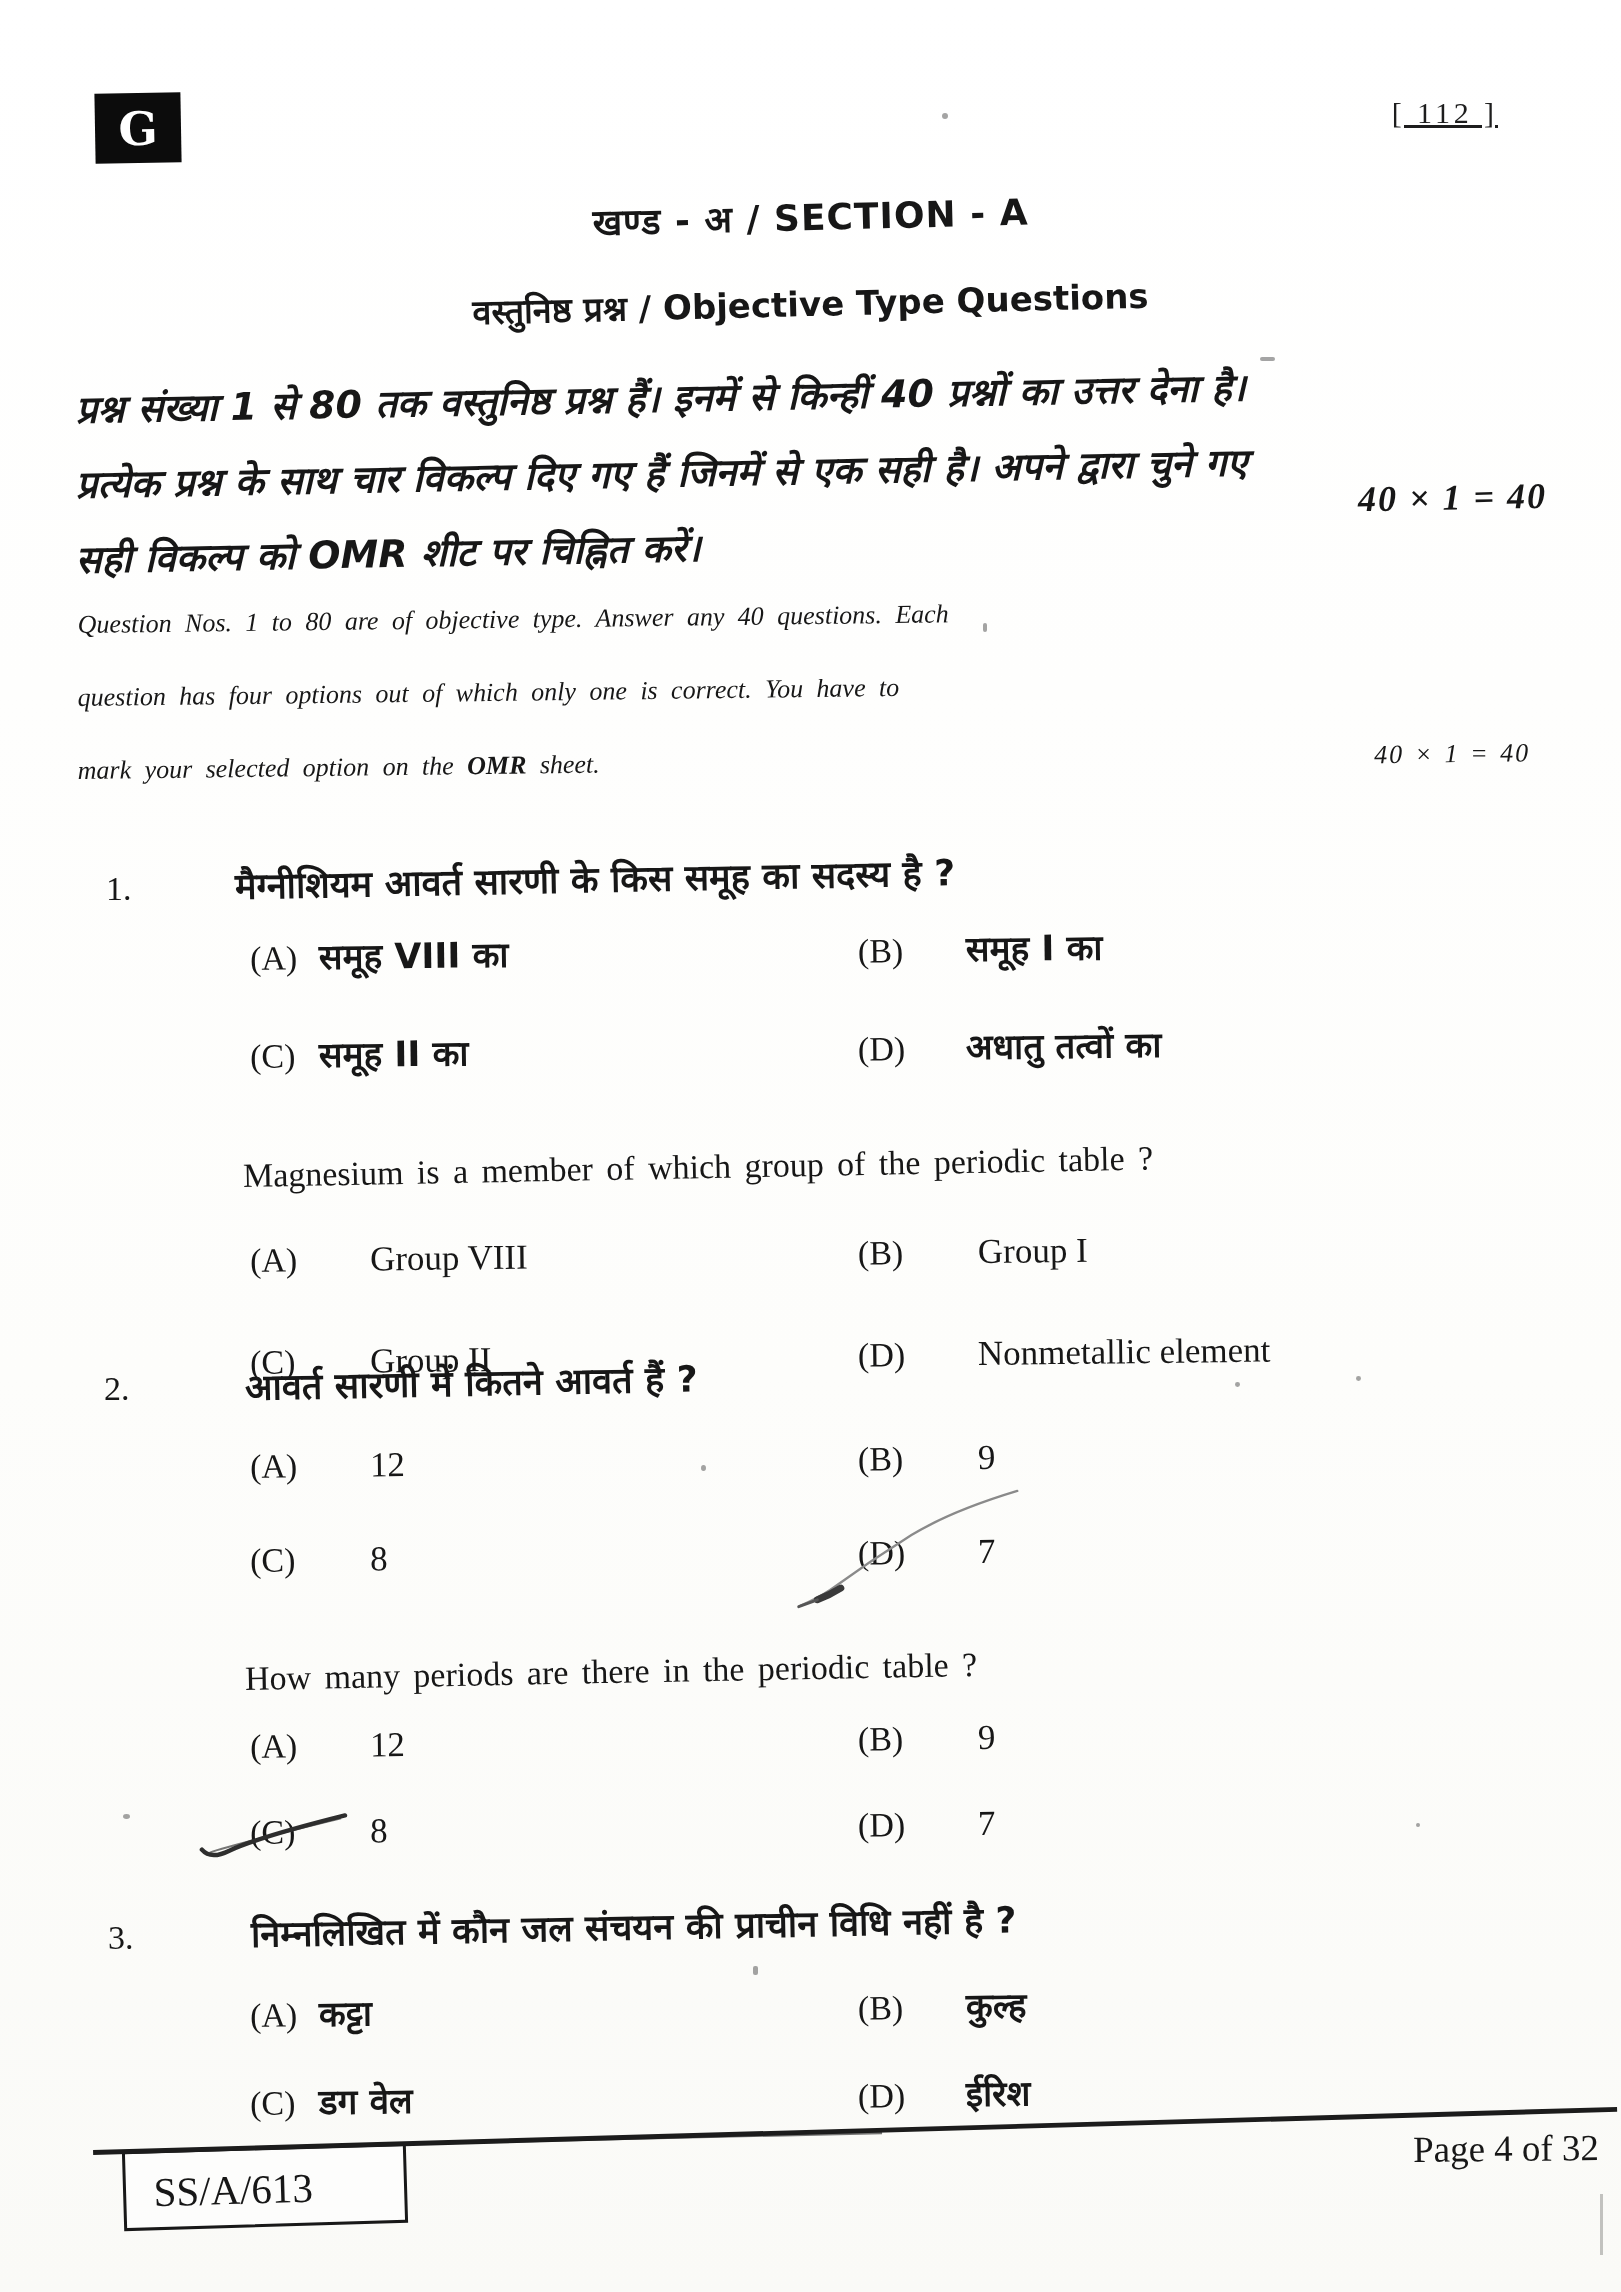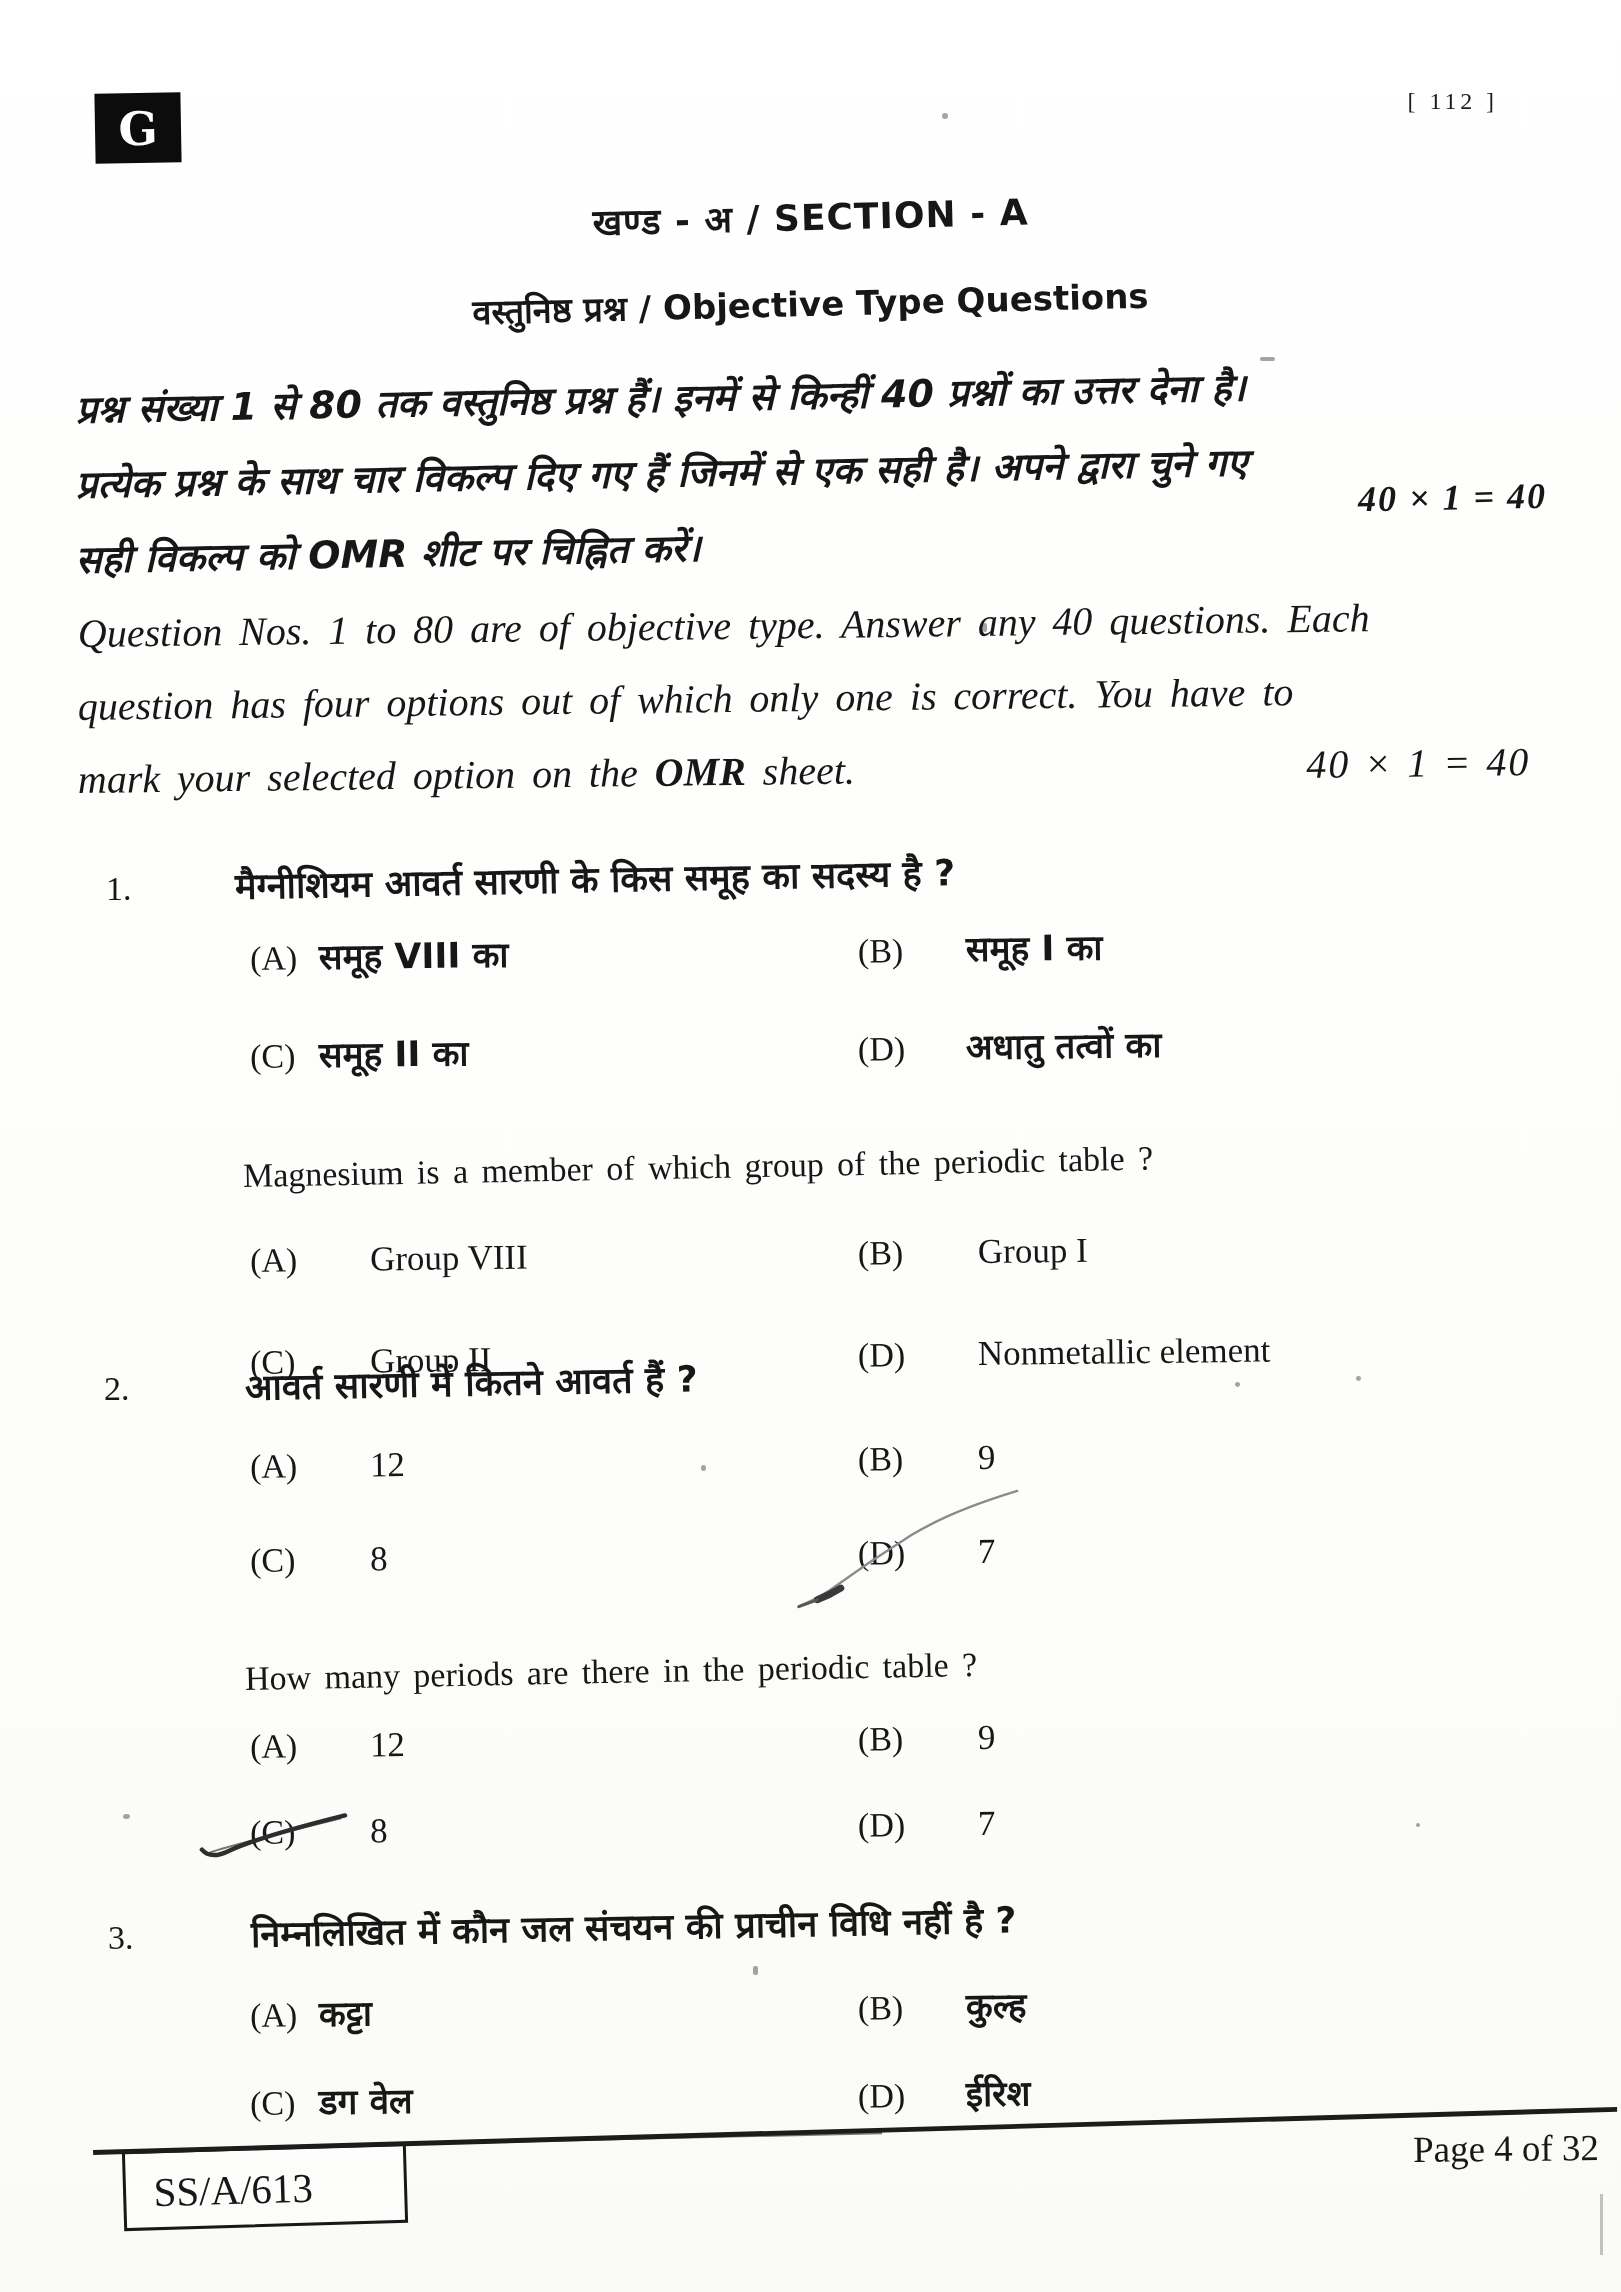--- a/index.html
+++ b/index.html
@@ -18,44 +18,45 @@
 
   
   .g-badge{
     left:95px;top:93px;width:86px;height:70px;
     background:#0c0c0c;color:#fff;
     font-family:"DejaVu Serif",serif;font-weight:bold;font-size:46px;
     line-height:73px;text-align:center;
     transform:rotate(-1deg);
   }
   .page-ref{
-    right:123px;top:88px;
-    font-family:"Liberation Serif",serif;font-size:24px;letter-spacing:3.9px;
+    right:123px;top:96px;
+    font-family:"Liberation Serif",serif;font-size:30px;letter-spacing:3.9px;
     color:#1d1d1d;
+    text-decoration:underline;
   }
 
   
   .sec-title{left:0;top:192px;width:100%;text-align:center;
     font-size:36px;font-weight:700;letter-spacing:1px;}
   .sec-sub{left:0;top:280px;width:100%;text-align:center;
     font-size:34px;font-weight:700;}
 
   
   .hindi-inst{left:76px;top:382px;width:1482px;}
   .hindi-inst .h-line{
     height:75px;font-size:38px;font-weight:700;font-style:italic;
     white-space:nowrap;transform:rotate(-1.1deg);transform-origin:0 50%;
   }
   .h-line3{display:flex;justify-content:space-between;align-items:flex-start;}
   .marks-hi{font-family:"Liberation Serif",serif;font-weight:bold;font-style:italic;
     font-size:36px;letter-spacing:2px;position:relative;top:-29px;padding-right:9.8px;}
 
   
   .eng-inst{left:78px;top:610px;width:1478px;
-    font-family:"Liberation Serif",serif;font-style:italic;font-size:40px;}
+    font-family:"Liberation Serif",serif;font-style:italic;font-size:26px;}
   .eng-inst .e-line{height:73px;white-space:nowrap;word-spacing:6.9px;
     transform:rotate(-0.7deg);transform-origin:0 50%;}
   .e-line3{display:flex;justify-content:space-between;}
   .marks-en{letter-spacing:2px;padding-right:25.5px;word-spacing:2px;}
   .bold-omr{font-weight:bold;font-style:italic;}
 
   
   .qnum{font-family:"Liberation Serif",serif;font-size:34px;}
   .qhindi{font-size:36px;font-weight:700;white-space:nowrap;}
   .qeng{font-family:"Liberation Serif",serif;font-size:34px;word-spacing:4.9px;white-space:nowrap;}

